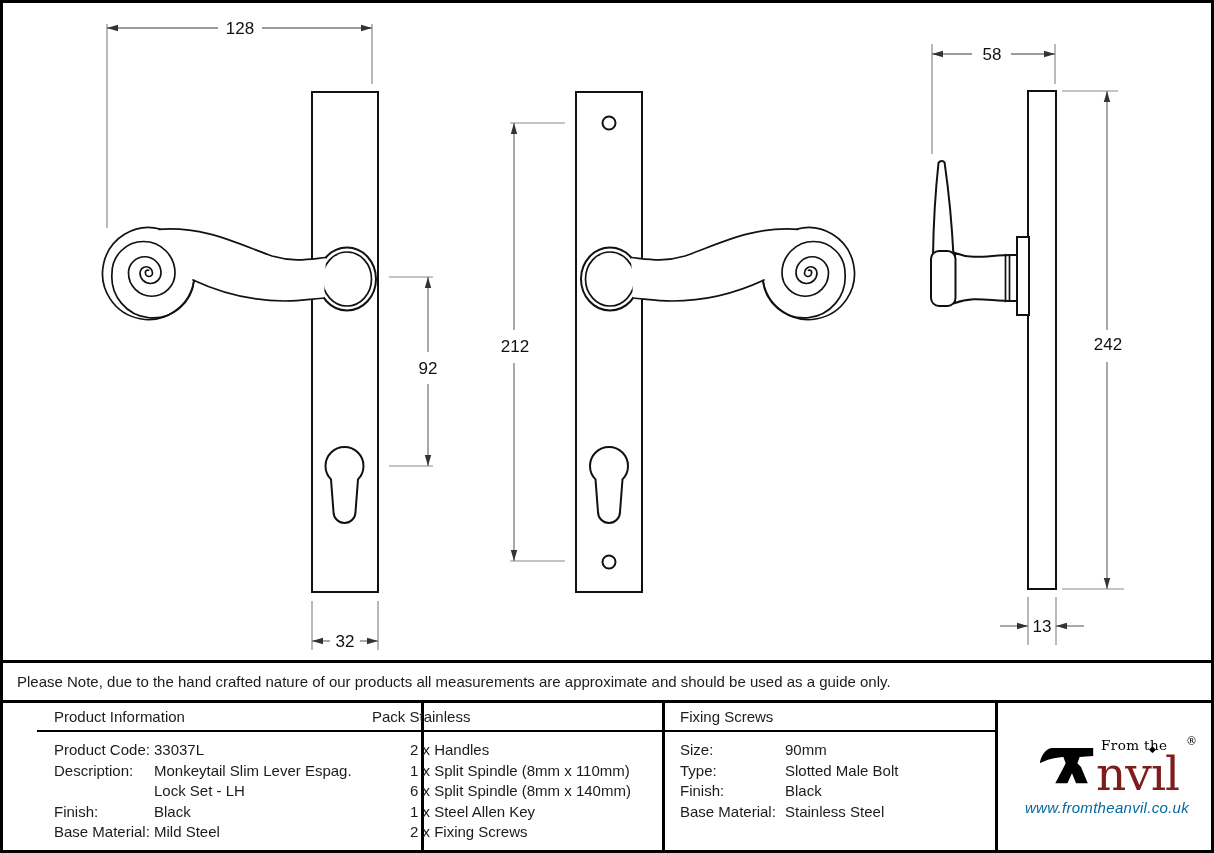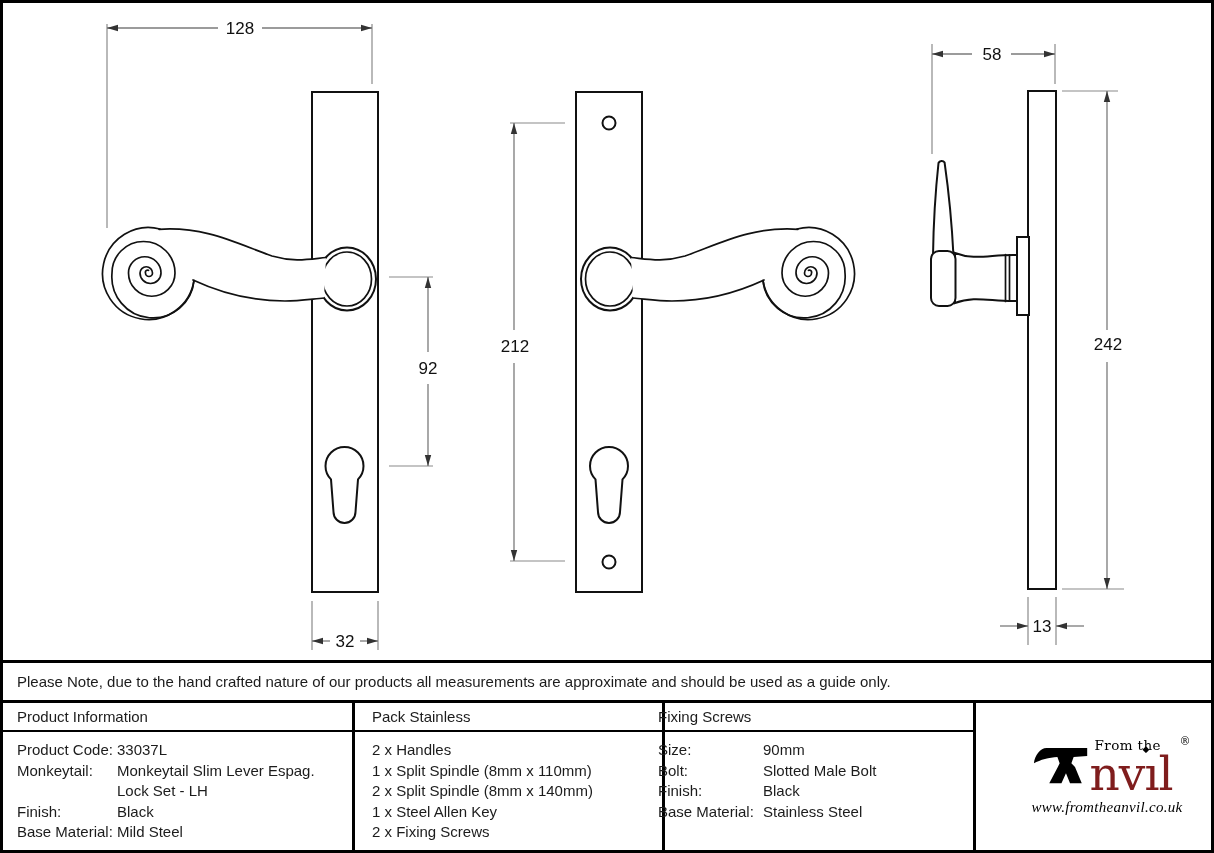--- a/index.html
+++ b/index.html
@@ -14,51 +14,51 @@
   
   .note-row{
     position:absolute;left:0;top:660px;width:1214px;height:43px;box-sizing:border-box;
     border-top:3px solid #000;border-bottom:3px solid #000;
     display:flex;align-items:center;padding-left:17px;font-size:15px;
   }
 
   
   .spec-table{position:absolute;left:0;top:703px;width:1214px;height:147px;}
   .cell{position:absolute;top:0;height:147px;box-sizing:border-box;}
-  .cell-1{left:0;width:355px;border-right:3px solid #000;}
+  .cell-1{left:0;width:424px;border-right:3px solid #000;padding-left:37px;}
   .cell-2{left:355px;width:310px;border-right:3px solid #000;}
-  .cell-3{left:641px;width:335px;border-right:3px solid #000;}
+  .cell-3{left:663px;width:335px;border-right:3px solid #000;}
   .cell-4{left:1000px;width:214px;display:flex;align-items:center;justify-content:center;}
   .cell-header{
     height:29px;box-sizing:border-box;border-bottom:2px solid #000;
     display:flex;align-items:center;padding-left:17px;font-size:15px;
   }
   .cell-body{padding:8px 6px 0 17px;font-size:15px;}
   .spec-row{display:flex;line-height:20.5px;}
   .spec-label{flex:0 0 100px;}
   .cell-3 .spec-label{flex:0 0 105px;}
-  .pack-item{line-height:20.5px;}
+  .pack-item{line-height:20.5px;margin-left:38px;}
 
   
   .logo{display:flex;flex-direction:column;align-items:flex-end;margin-top:2px;}
   .brand-row{position:relative;height:52px;width:150px;}
   .anvil-svg{position:absolute;left:0;bottom:3px;}
   .brand-text{
     position:absolute;left:57px;bottom:-6px;font-family:"DejaVu Serif","Liberation Serif",serif;
     font-size:47px;color:#7f1d1d;letter-spacing:-1px;line-height:1;
   }
   .from-the{
     position:absolute;left:62px;top:-2px;font-family:"DejaVu Serif","Liberation Serif",serif;
     font-size:13.5px;color:#000;letter-spacing:.4px;
   }
   .tittle{position:absolute;left:110px;top:5px;font-size:9px;color:#000;}
   .reg-mark{position:absolute;right:-8px;top:-4px;font-size:11px;color:#000;font-family:"DejaVu Serif",serif;}
   .logo-url{
-    font-family:Liberation Serif, serif;font-style:italic;
-    font-size:15px;color:#000000;margin-top:8px;letter-spacing:.3px;
+    font-family:Liberation Sans, sans-serif;font-style:italic;
+    font-size:15px;color:#0369a1;margin-top:8px;letter-spacing:.3px;
   }
 
   
   .obj{stroke:#111;stroke-width:2;fill:none;}
   .obj-fill{stroke:#111;stroke-width:2;fill:#fff;}
   .obj-thin{stroke:#111;stroke-width:1.7;fill:none;stroke-linecap:round;}
   .body-fill{fill:#fff;stroke:none;}
   .dim-line{stroke:#7a7a7a;stroke-width:1.3;fill:none;}
   .ext-line{stroke:#8a8a8a;stroke-width:1.2;fill:none;}
   .arrow{fill:#333;stroke:none;}
@@ -190,21 +190,21 @@
   <div class="spec-table">
 
     <div class="cell cell-1">
       <div class="cell-header">Product Information</div>
       <div class="cell-body">
         <div class="spec-row">
           <span class="spec-label">Product Code:</span>
           <span class="spec-value">33037L</span>
         </div>
         <div class="spec-row">
-          <span class="spec-label">Monkeytail:</span>
+          <span class="spec-label">Description:</span>
           <span class="spec-value">Monkeytail Slim Lever Espag.</span>
         </div>
         <div class="spec-row">
           <span class="spec-label"></span>
           <span class="spec-value">Lock Set - LH</span>
         </div>
         <div class="spec-row">
           <span class="spec-label">Finish:</span>
           <span class="spec-value">Black</span>
         </div>
@@ -213,35 +213,35 @@
           <span class="spec-value">Mild Steel</span>
         </div>
       </div>
     </div>
 
     <div class="cell cell-2">
       <div class="cell-header">Pack Stainless</div>
       <div class="cell-body">
         <div class="pack-item">2 x Handles</div>
         <div class="pack-item">1 x Split Spindle (8mm x 110mm)</div>
-        <div class="pack-item">2 x Split Spindle (8mm x 140mm)</div>
+        <div class="pack-item">6 x Split Spindle (8mm x 140mm)</div>
         <div class="pack-item">1 x Steel Allen Key</div>
         <div class="pack-item">2 x Fixing Screws</div>
       </div>
     </div>
 
     <div class="cell cell-3">
       <div class="cell-header">Fixing Screws</div>
       <div class="cell-body">
         <div class="spec-row">
           <span class="spec-label">Size:</span>
           <span class="spec-value">90mm</span>
         </div>
         <div class="spec-row">
-          <span class="spec-label">Bolt:</span>
+          <span class="spec-label">Type:</span>
           <span class="spec-value">Slotted Male Bolt</span>
         </div>
         <div class="spec-row">
           <span class="spec-label">Finish:</span>
           <span class="spec-value">Black</span>
         </div>
         <div class="spec-row">
           <span class="spec-label">Base Material:</span>
           <span class="spec-value">Stainless Steel</span>
         </div>

